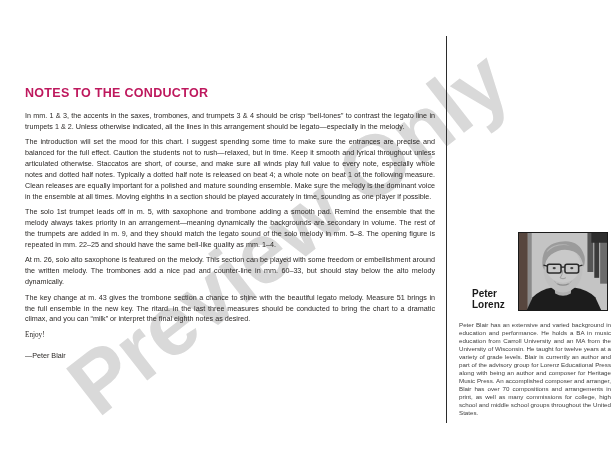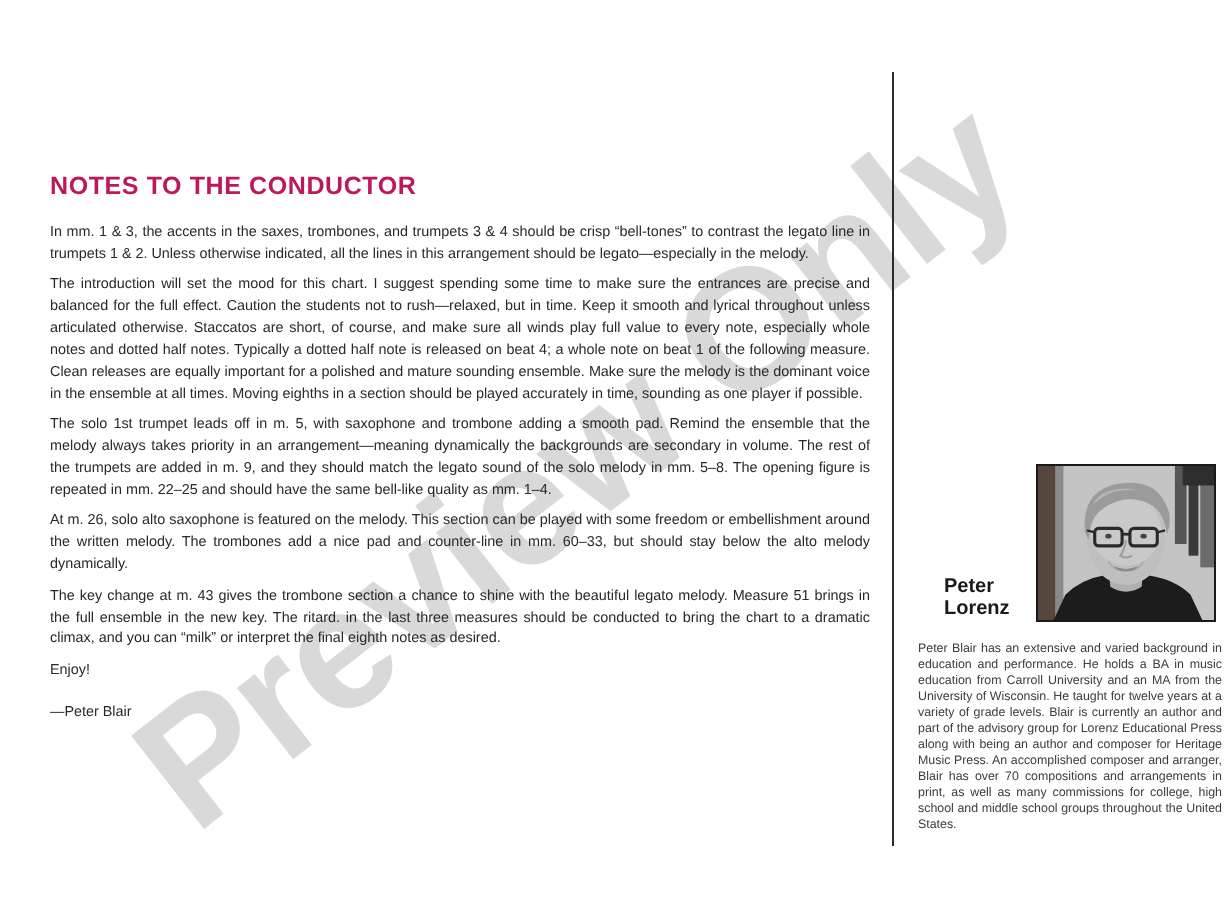--- a/index.html
+++ b/index.html
@@ -51,20 +51,21 @@
     text-align: justify;
     color: #2b2826;
     margin-bottom: 4.5px;
   }
   .para .it { }
   .closing {
     font-size: 7.2px;
     line-height: 10.9px;
     margin-top: 1px;
     margin-bottom: 4.5px;
+    font-family: Liberation Serif, serif;
   }
   .signature {
     font-size: 7.2px;
     line-height: 10.9px;
     text-align: left;
     padding-right: 14px;
     margin-top: 10px;
   }
 
   

